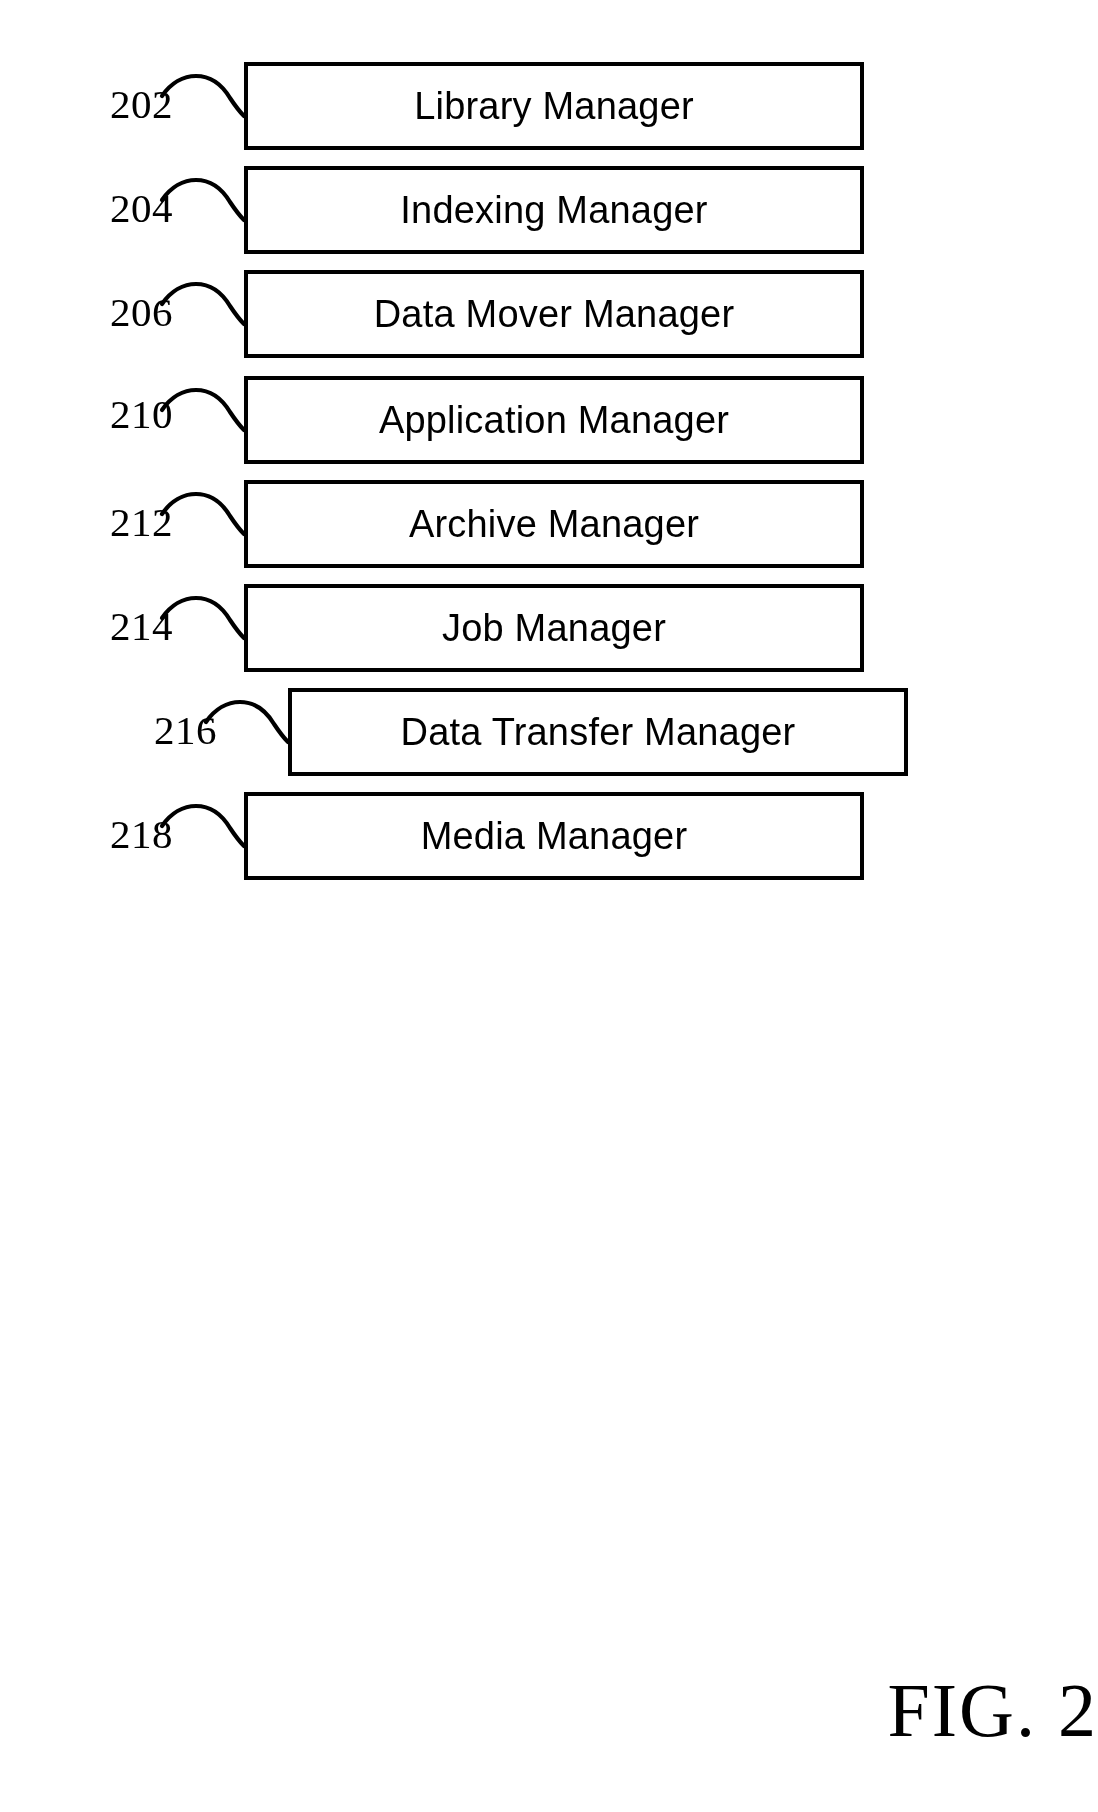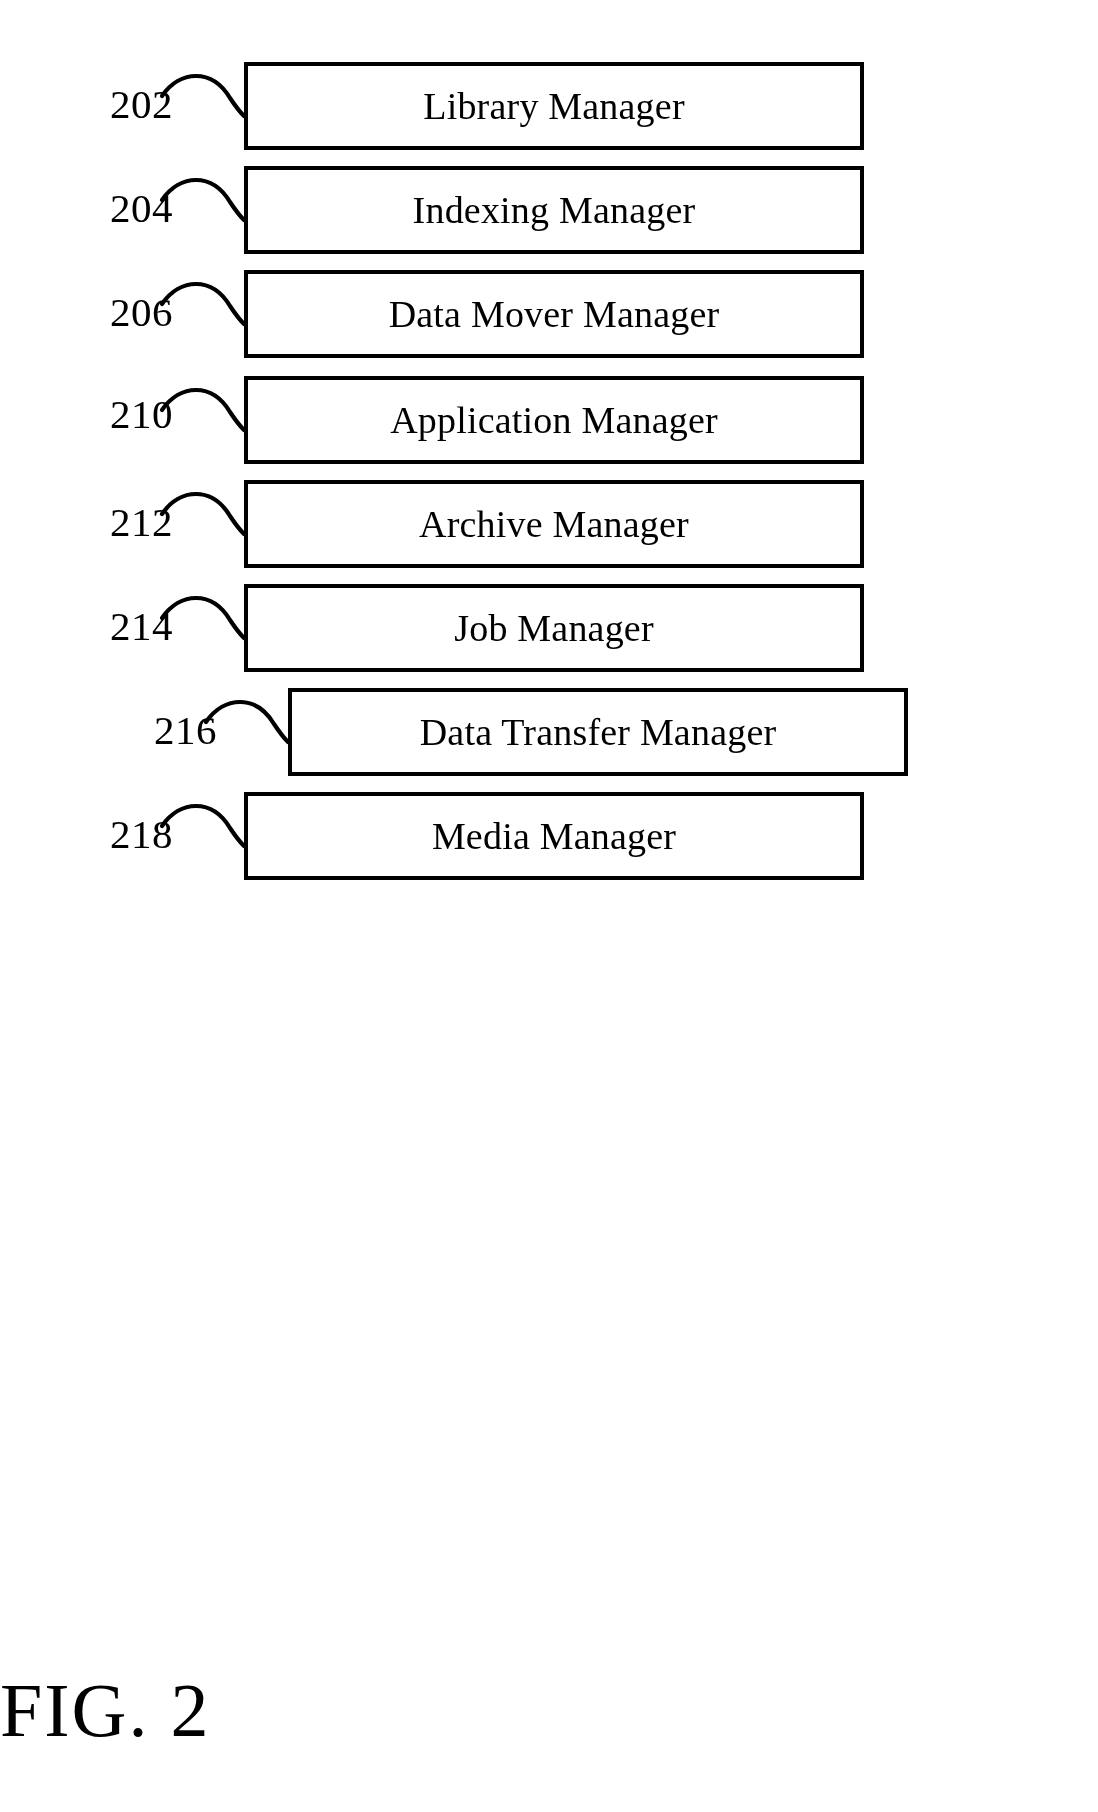--- a/index.html
+++ b/index.html
@@ -77,33 +77,33 @@
     box-sizing: border-box;
     background: #ffffff;
     display: flex;
     align-items: center;
     justify-content: center;
   }
 
   .block-label {
     font-size: 38px;
     line-height: 1;
-    font-family: Liberation Serif, serif;
+    font-family: Liberation Sans, sans-serif;
     color: #000;
     white-space: nowrap;
     letter-spacing: 0.2px;
   }
 
   
   #figure-caption {
     position: absolute;
     left: 0;
     top: 1672px;
     width: 1098px;
-    text-align: left;
+    text-align: right;
     font-size: 76px;
     line-height: 1;
     letter-spacing: 2px;
     font-family: "Liberation Serif", "DejaVu Serif", serif;
     color: #000;
   }
 </style>
 </head>
 <body>
 

